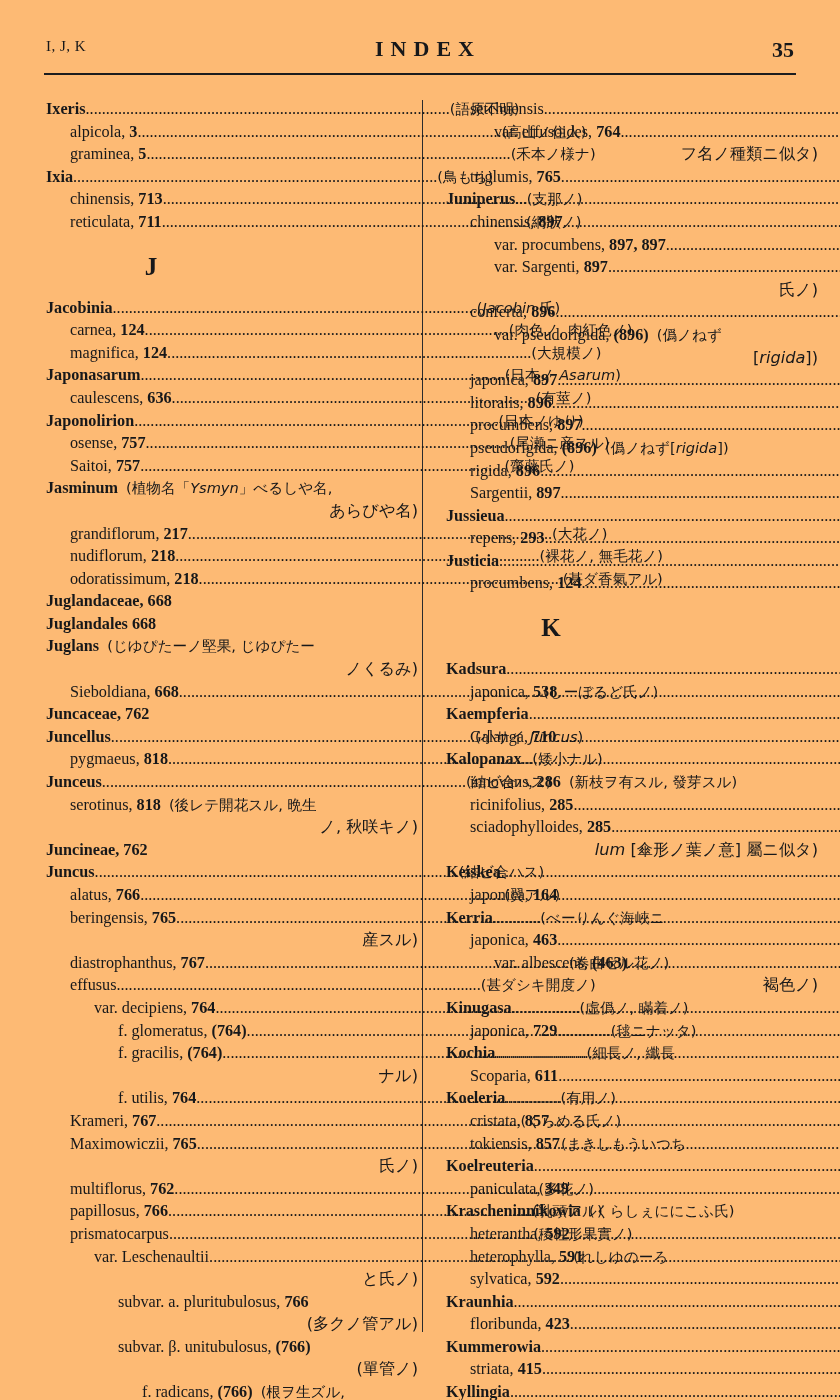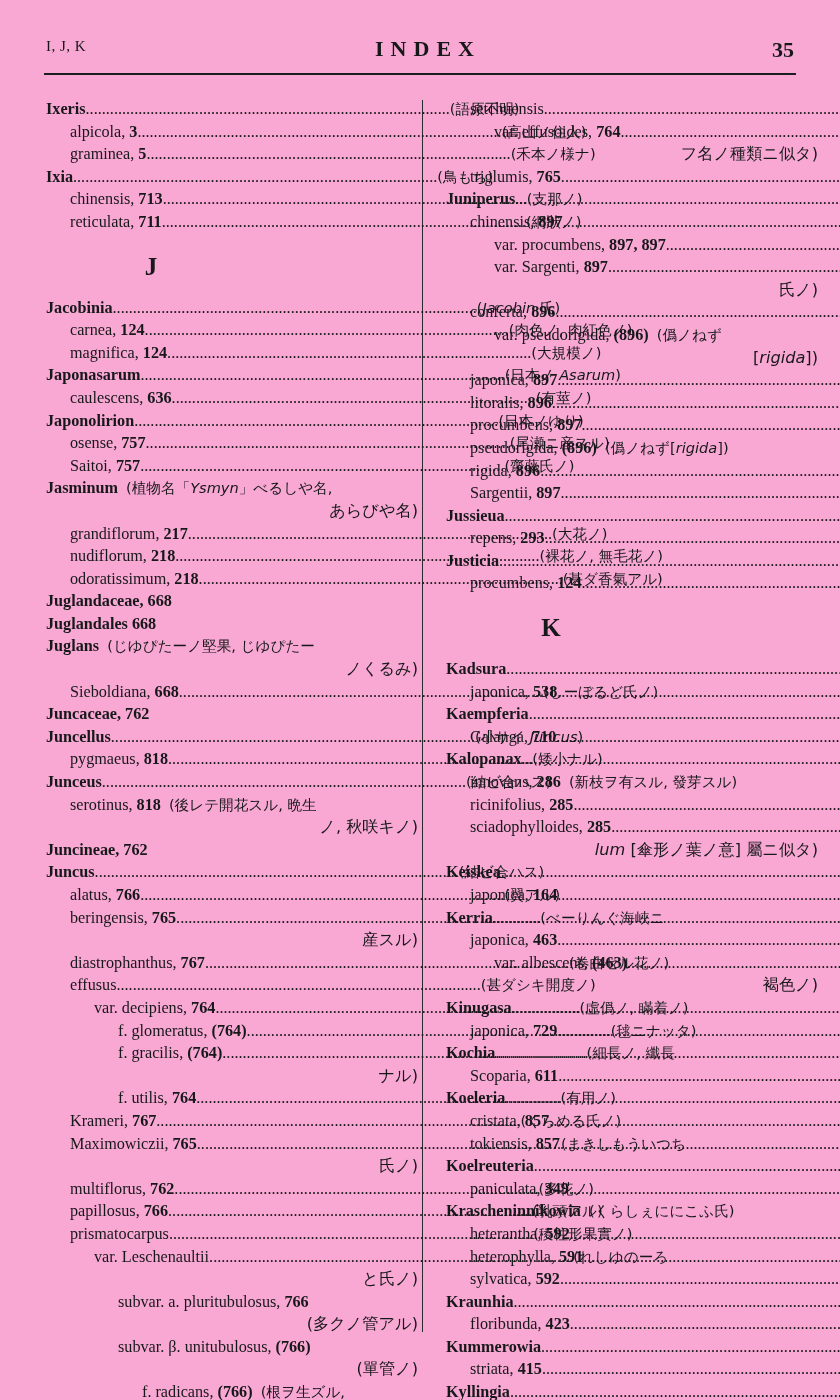--- a/index.html
+++ b/index.html
@@ -11,21 +11,21 @@
     width: 840px;
     height: 1400px;
     font-family: "Liberation Serif", "DejaVu Serif", serif;
     color: #17181a;
     overflow: hidden;
     position: relative;
   }
   .page {
     position: absolute;
     inset: 0;
-    background: #f9a8d4;
+    background: #fdba74;
     padding: 0;
   }
   
   .runhead {
     position: absolute;
     left: 46px;
     right: 46px;
     top: 38px;
     height: 34px;
   }

